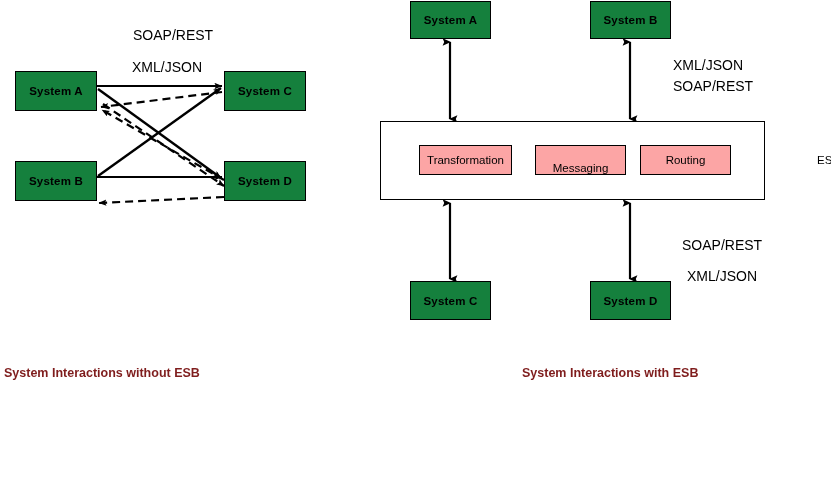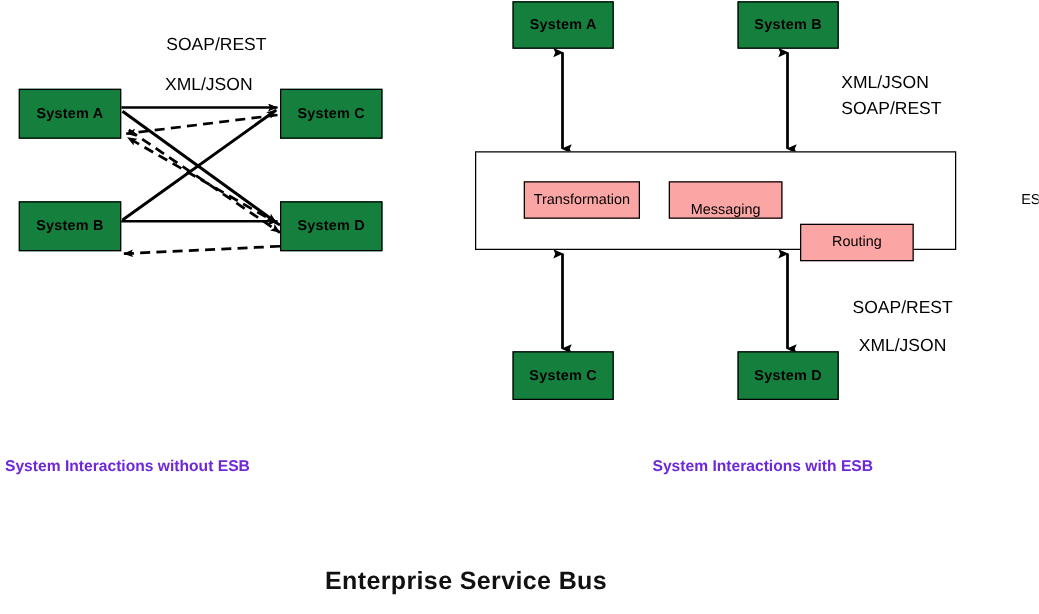--- a/index.html
+++ b/index.html
@@ -64,21 +64,21 @@
     font-weight: normal;
     color: #000000;
     white-space: nowrap;
     z-index: 4;
     padding-left: 36px;
   }
   .caption {
     position: absolute;
     font-size: 12.5px;
     font-weight: bold;
-    color: #6d28d9;
+    color: #7f1d1d;
     white-space: nowrap;
     z-index: 4;
   }
   .main-title {
     position: absolute;
     font-size: 20px;
     font-weight: bold;
     color: #111111;
     white-space: nowrap;
     letter-spacing: 0.3px;
@@ -185,28 +185,27 @@
   </div>
 
   <div class="esb-container" style="left:380px; top:121px; width:385px; height:79px;"></div>
 
   <div class="esb-component" style="left:419px; top:145px; width:93px; height:30px;">
     <span>Transformation</span>
   </div>
   <div class="esb-component" style="left:535px; top:145px; width:91px; height:30px;align-items:flex-end;">
     <span>Messaging</span>
   </div>
-  <div class="esb-component" style="left:640px; top:145px; width:91px; height:30px;margin-top:34px;">
+  <div class="esb-component" style="left:640px; top:145px; width:91px; height:30px;">
     <span>Routing</span>
   </div>
 
   <div class="esb-side-label" style="left:781px; top:154px;">ESB</div>
 
   <div class="proto-label" style="left:673px; top:57px;">XML/JSON</div>
   <div class="proto-label" style="left:673px; top:78px;">SOAP/REST</div>
   <div class="proto-label" style="left:682px; top:237px;">SOAP/REST</div>
   <div class="proto-label" style="left:687px; top:268px;">XML/JSON</div>
 
   <div class="caption" style="left:4px; top:366px;">System Interactions without ESB</div>
   <div class="caption" style="left:522px; top:366px;">System Interactions with ESB</div>
-  <div class="main-title" style="left:260px; top:454px;">Enterprise Service Bus</div>
 
 </div>
 
 </body></html>

